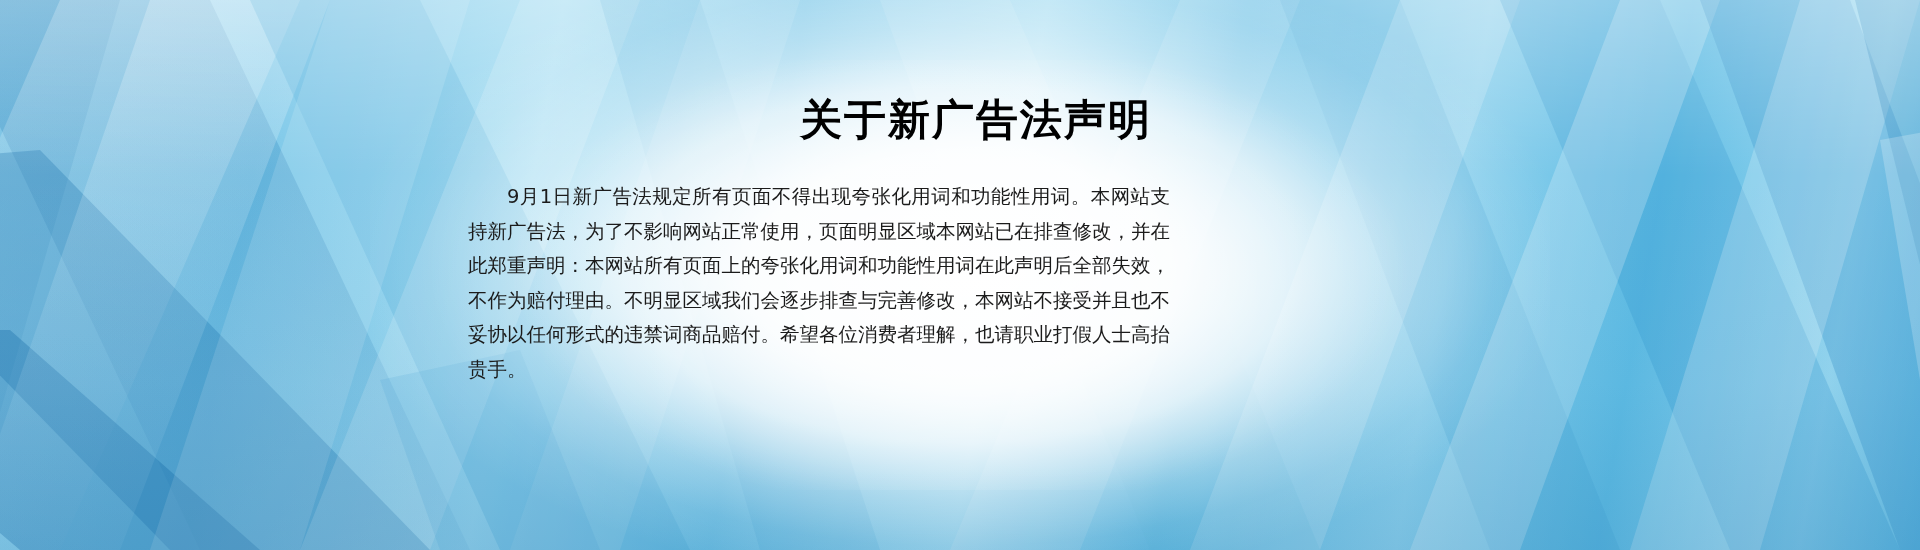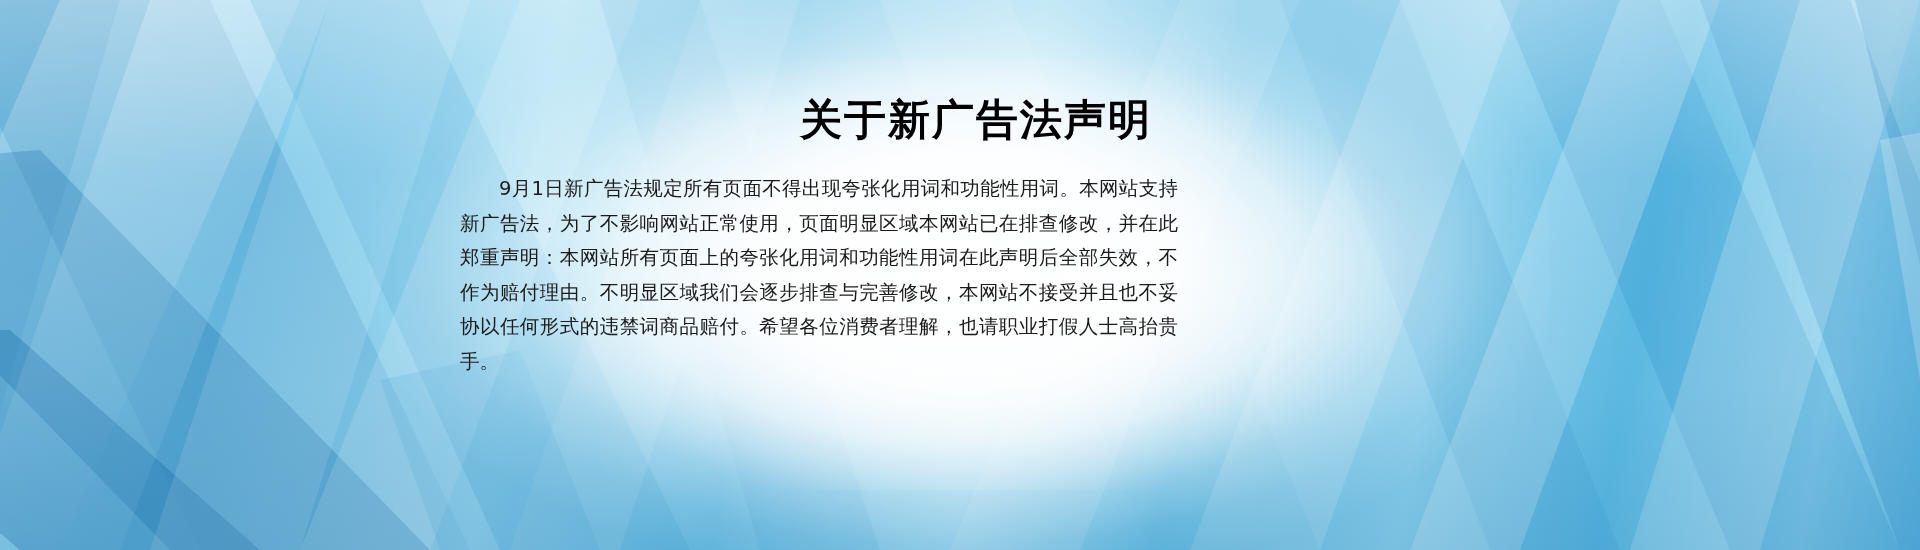--- a/index.html
+++ b/index.html
@@ -91,21 +91,21 @@
     position: absolute;
     left: 460px;
     top: 172px;
     width: 718px;
     color: #1b1b1b;
     font-size: 19.5px;
     line-height: 34.5px;
     font-family: "DejaVu Sans", "Liberation Sans", sans-serif;
   }
   .para {
-    margin: 0;
+    margin: 8px;
     text-align: justify;
     text-justify: inter-character;
   }
   .para.indent { text-indent: 2em; }
 </style>
 </head>
 <body>
 
 <div id="banner">
 

